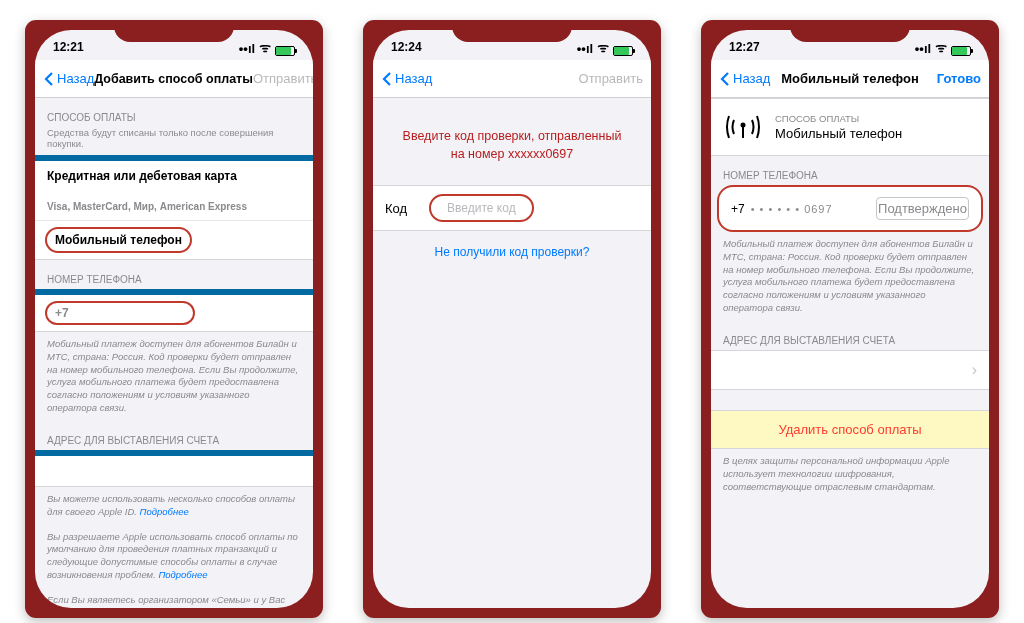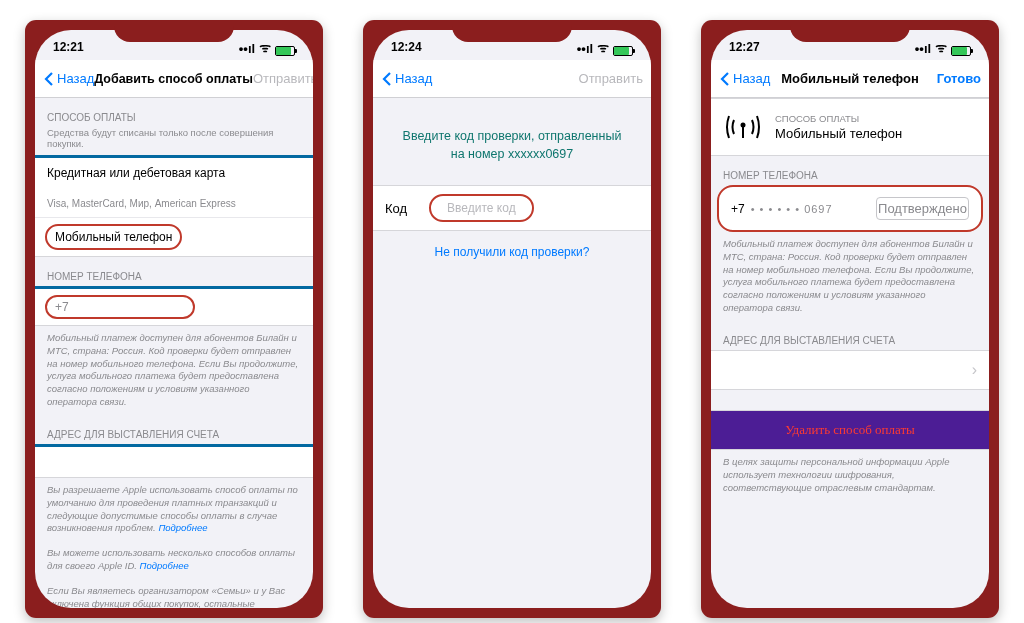--- a/index.html
+++ b/index.html
@@ -95,22 +95,23 @@
     color: #8a8a8e;
     text-transform: uppercase;
   }
   .section-sub {
     padding: 0 12px 6px;
     font-size: 9.5px;
     color: #8a8a8e;
   }
   .cell-group {
     background: #fff;
-    border-top: 3px solid #0369a1;
+    border-top: 6px solid #0369a1;
     border-bottom: 1px solid #d6d6da;
+    font-weight: bold;
   }
   .cell {
     padding: 8px 12px;
     border-bottom: 1px solid #e8e8ec;
     position: relative;
   }
   .cell:last-child { border-bottom: none; }
   .cell-title { font-size: 12px; color:#000; }
   .cell-sub { font-size: 10px; color:#8a8a8e; margin-top:18px; }
   .footer-text {
@@ -131,25 +132,25 @@
     display:flex; align-items:center; padding:8px 12px; gap:22px;
     background:#fff; border-top:1px solid #d6d6da; border-bottom:1px solid #d6d6da;
   }
   .code-label { font-size:13px; color:#000; }
   .code-pill {
     border:2px solid #c0392b; border-radius:14px; padding:5px 16px;
     color:#b8b8bc; font-size:12px;
   }
   .center-link { text-align:center; padding:14px; font-size:12px; }
   .prompt-text {
-    text-align:center; padding: 30px 24px 22px; font-size:12.5px; color:#0f766e; line-height:1.4;
+    text-align:center; padding: 30px 24px 22px; font-size:12.5px; color:#b91c1c; line-height:1.4;
   }
   .delete-row {
-    text-align:center; padding:11px; background:#4c1d95; color:#ff3b30; font-size:13px;
-    border-top:1px solid #d6d6da; border-bottom:1px solid #d6d6da;font-family:Liberation Serif, serif;
+    text-align:center; padding:11px; background:#fef9c3; color:#ff3b30; font-size:13px;
+    border-top:1px solid #d6d6da; border-bottom:1px solid #d6d6da;
   }
   .method-row {
     display:flex; gap:12px; align-items:center; padding:12px; background:#fff;
     border-top:1px solid #d6d6da; border-bottom:1px solid #d6d6da;
   }
   .antenna-icon {
     width:40px; height:32px; display:flex; align-items:center; justify-content:center;
   }
   .badge-confirmed {
     border:1px solid #c6c6ca; border-radius:4px; padding:3px 1px; font-size:13px; color:#8a8a8e;
@@ -220,24 +221,24 @@
             <span style="color:#8a8a8e; font-size:12px;">+7</span>
           </span>
         </div>
       </div>
       <div class="footer-text">Мобильный платеж доступен для абонентов Билайн и МТС, страна: Россия. Код проверки будет отправлен на номер мобильного телефона. Если Вы продолжите, услуга мобильного платежа будет предоставлена согласно положениям и условиям указанного оператора связи.</div>
       <div class="section-header">АДРЕС ДЛЯ ВЫСТАВЛЕНИЯ СЧЕТА</div>
       <div class="cell-group">
         <div class="cell" style="height:30px;"></div>
       </div>
       <div class="footer-text">
+        <span>Вы можете использовать несколько способов оплаты для своего Apple ID. </span><span class="link-blue">Подробнее</span>
+      </div>
+      <div class="footer-text">
         <span>Вы разрешаете Apple использовать способ оплаты по умолчанию для проведения платных транзакций и следующие допустимые способы оплаты в случае возникновения проблем. </span><span class="link-blue">Подробнее</span>
-      </div>
-      <div class="footer-text">
-        <span>Вы можете использовать несколько способов оплаты для своего Apple ID. </span><span class="link-blue">Подробнее</span>
       </div>
       <div class="footer-text">Если Вы являетесь организатором «Семьи» и у Вас включена функция общих покупок, остальные участники «Семьи» могут использовать Ваши допустимые способы оплаты для совершения покупок.</div>
     </div>
   </div>
 </div>
 
 <div class="phone">
   <div class="notch"></div>
   <div class="screen">
     <div class="status-bar">

